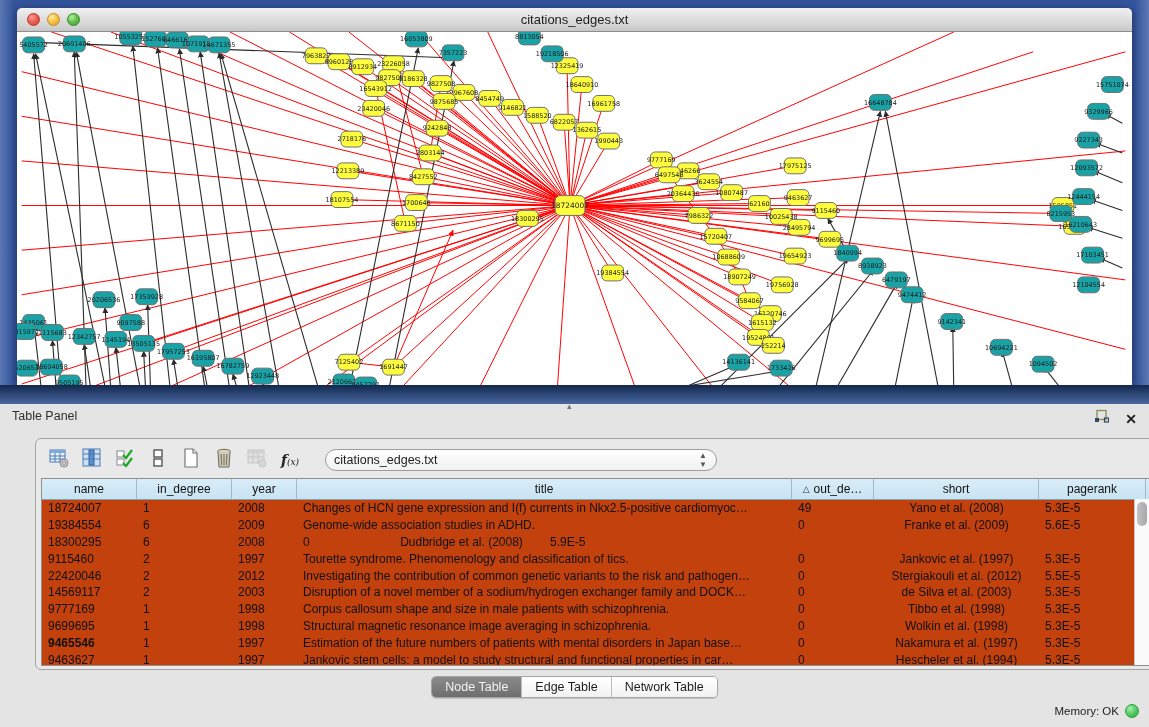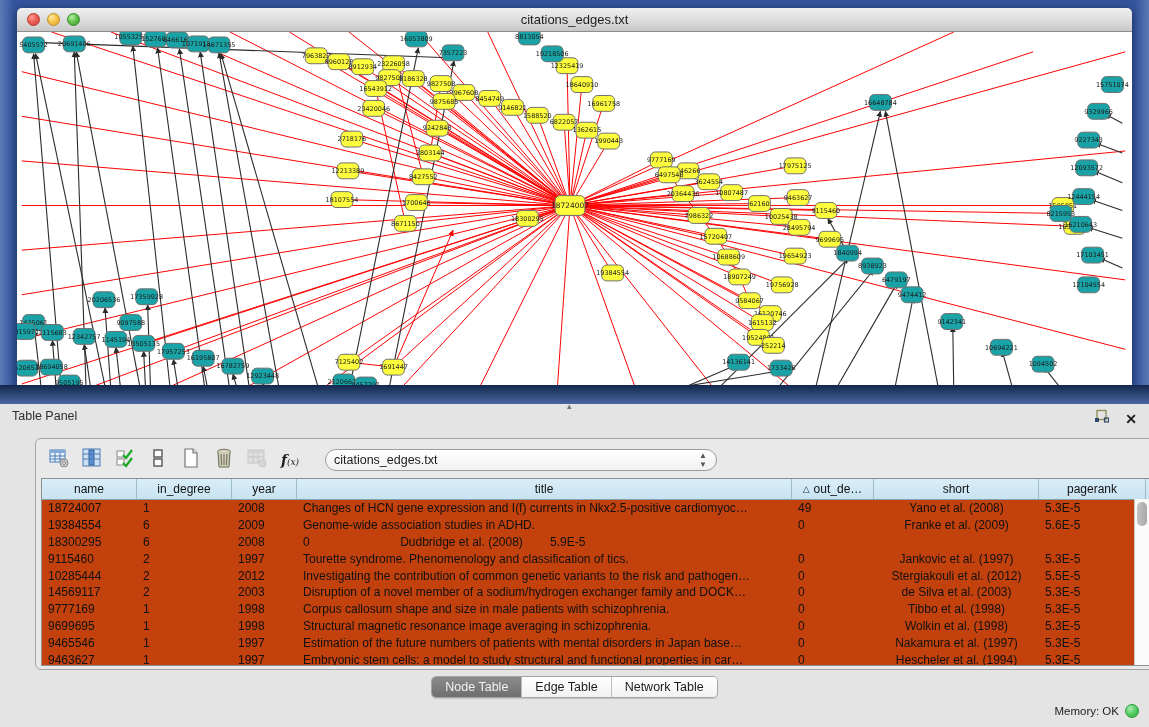--- a/index.html
+++ b/index.html
@@ -609,21 +609,21 @@
           <div class="trow">
             <div class="td" style="width: 95px;">9115460</div>
             <div class="td" style="width: 95px;">2</div>
             <div class="td" style="width: 65px;">1997</div>
             <div class="td" style="width: 495px;">Tourette syndrome. Phenomenology and classification of tics.</div>
             <div class="td" style="width: 82px;">0</div>
             <div class="td center" style="width: 165px;">Jankovic et al. (1997)</div>
             <div class="td" style="width: 107px;">5.3E-5</div>
           </div>
           <div class="trow">
-            <div class="td" style="width: 95px;">10285444</div>
+            <div class="td" style="width: 95px;">22420046</div>
             <div class="td" style="width: 95px;">2</div>
             <div class="td" style="width: 65px;">2012</div>
             <div class="td" style="width: 495px;">Investigating the contribution of common genetic variants to the risk and pathogen…</div>
             <div class="td" style="width: 82px;">0</div>
             <div class="td center" style="width: 165px;">Stergiakouli et al. (2012)</div>
             <div class="td" style="width: 107px;">5.5E-5</div>
           </div>
           <div class="trow">
             <div class="td" style="width: 95px;">14569117</div>
             <div class="td" style="width: 95px;">2</div>
@@ -645,33 +645,33 @@
           <div class="trow">
             <div class="td" style="width: 95px;">9699695</div>
             <div class="td" style="width: 95px;">1</div>
             <div class="td" style="width: 65px;">1998</div>
             <div class="td" style="width: 495px;">Structural magnetic resonance image averaging in schizophrenia.</div>
             <div class="td" style="width: 82px;">0</div>
             <div class="td center" style="width: 165px;">Wolkin et al. (1998)</div>
             <div class="td" style="width: 107px;">5.3E-5</div>
           </div>
           <div class="trow">
-            <div class="td" style="width: 95px;">9465546</div>
+            <div class="td" style="width: 95px; font-weight: bold;">9465546</div>
             <div class="td" style="width: 95px;">1</div>
             <div class="td" style="width: 65px;">1997</div>
             <div class="td" style="width: 495px;">Estimation of the future numbers of patients with mental disorders in Japan base…</div>
             <div class="td" style="width: 82px;">0</div>
             <div class="td center" style="width: 165px;">Nakamura et al. (1997)</div>
             <div class="td" style="width: 107px;">5.3E-5</div>
           </div>
           <div class="trow">
             <div class="td" style="width: 95px;">9463627</div>
             <div class="td" style="width: 95px;">1</div>
             <div class="td" style="width: 65px;">1997</div>
-            <div class="td" style="width: 495px;">Embryonic stem cells: a model to study structural and functional properties in car…</div>
+            <div class="td" style="width: 495px;">Jankovic stem cells: a model to study structural and functional properties in car…</div>
             <div class="td" style="width: 82px;">0</div>
             <div class="td center" style="width: 165px;">Hescheler et al. (1994)</div>
             <div class="td" style="width: 107px;">5.3E-5</div>
           </div>
         </div>
       <div class="vscroll">
         <div class="vthumb"></div>
       </div>
     </div>
   </div>

